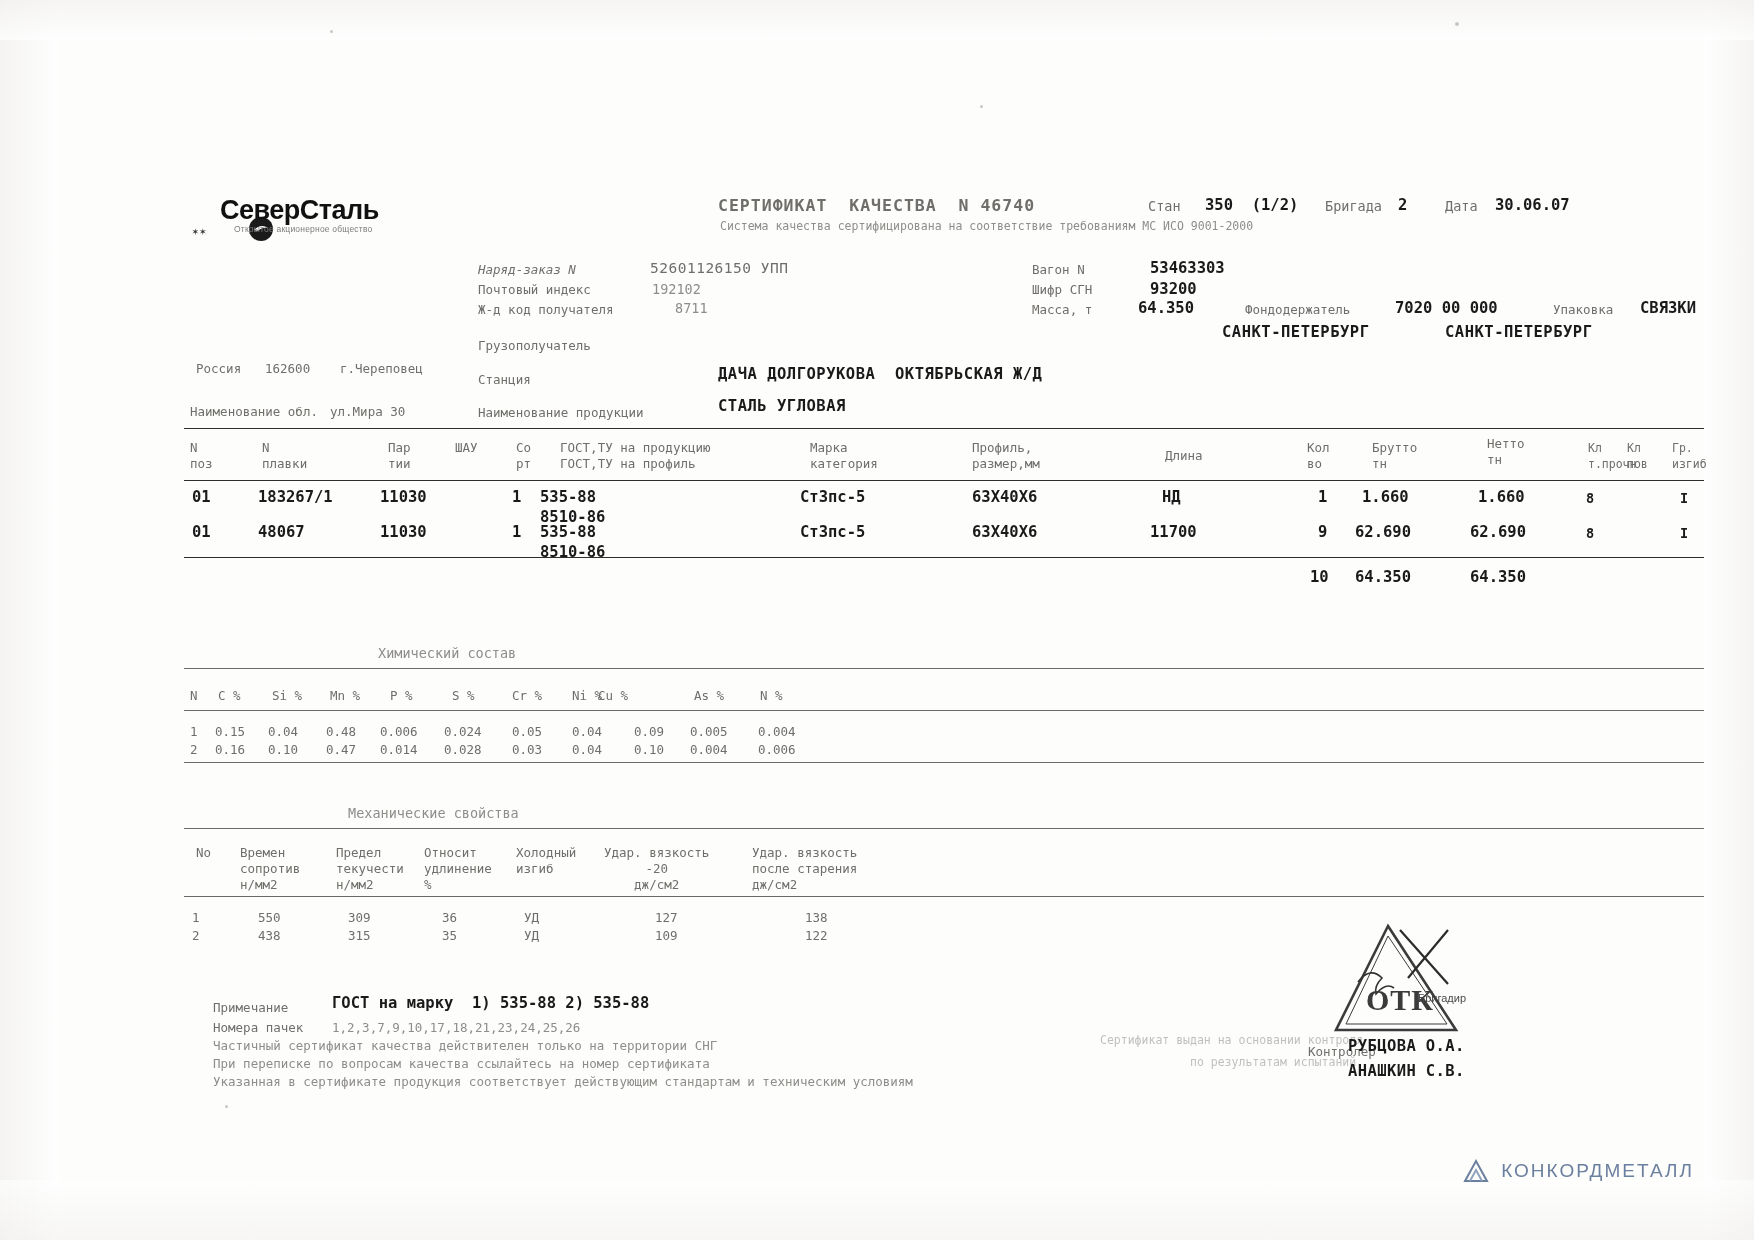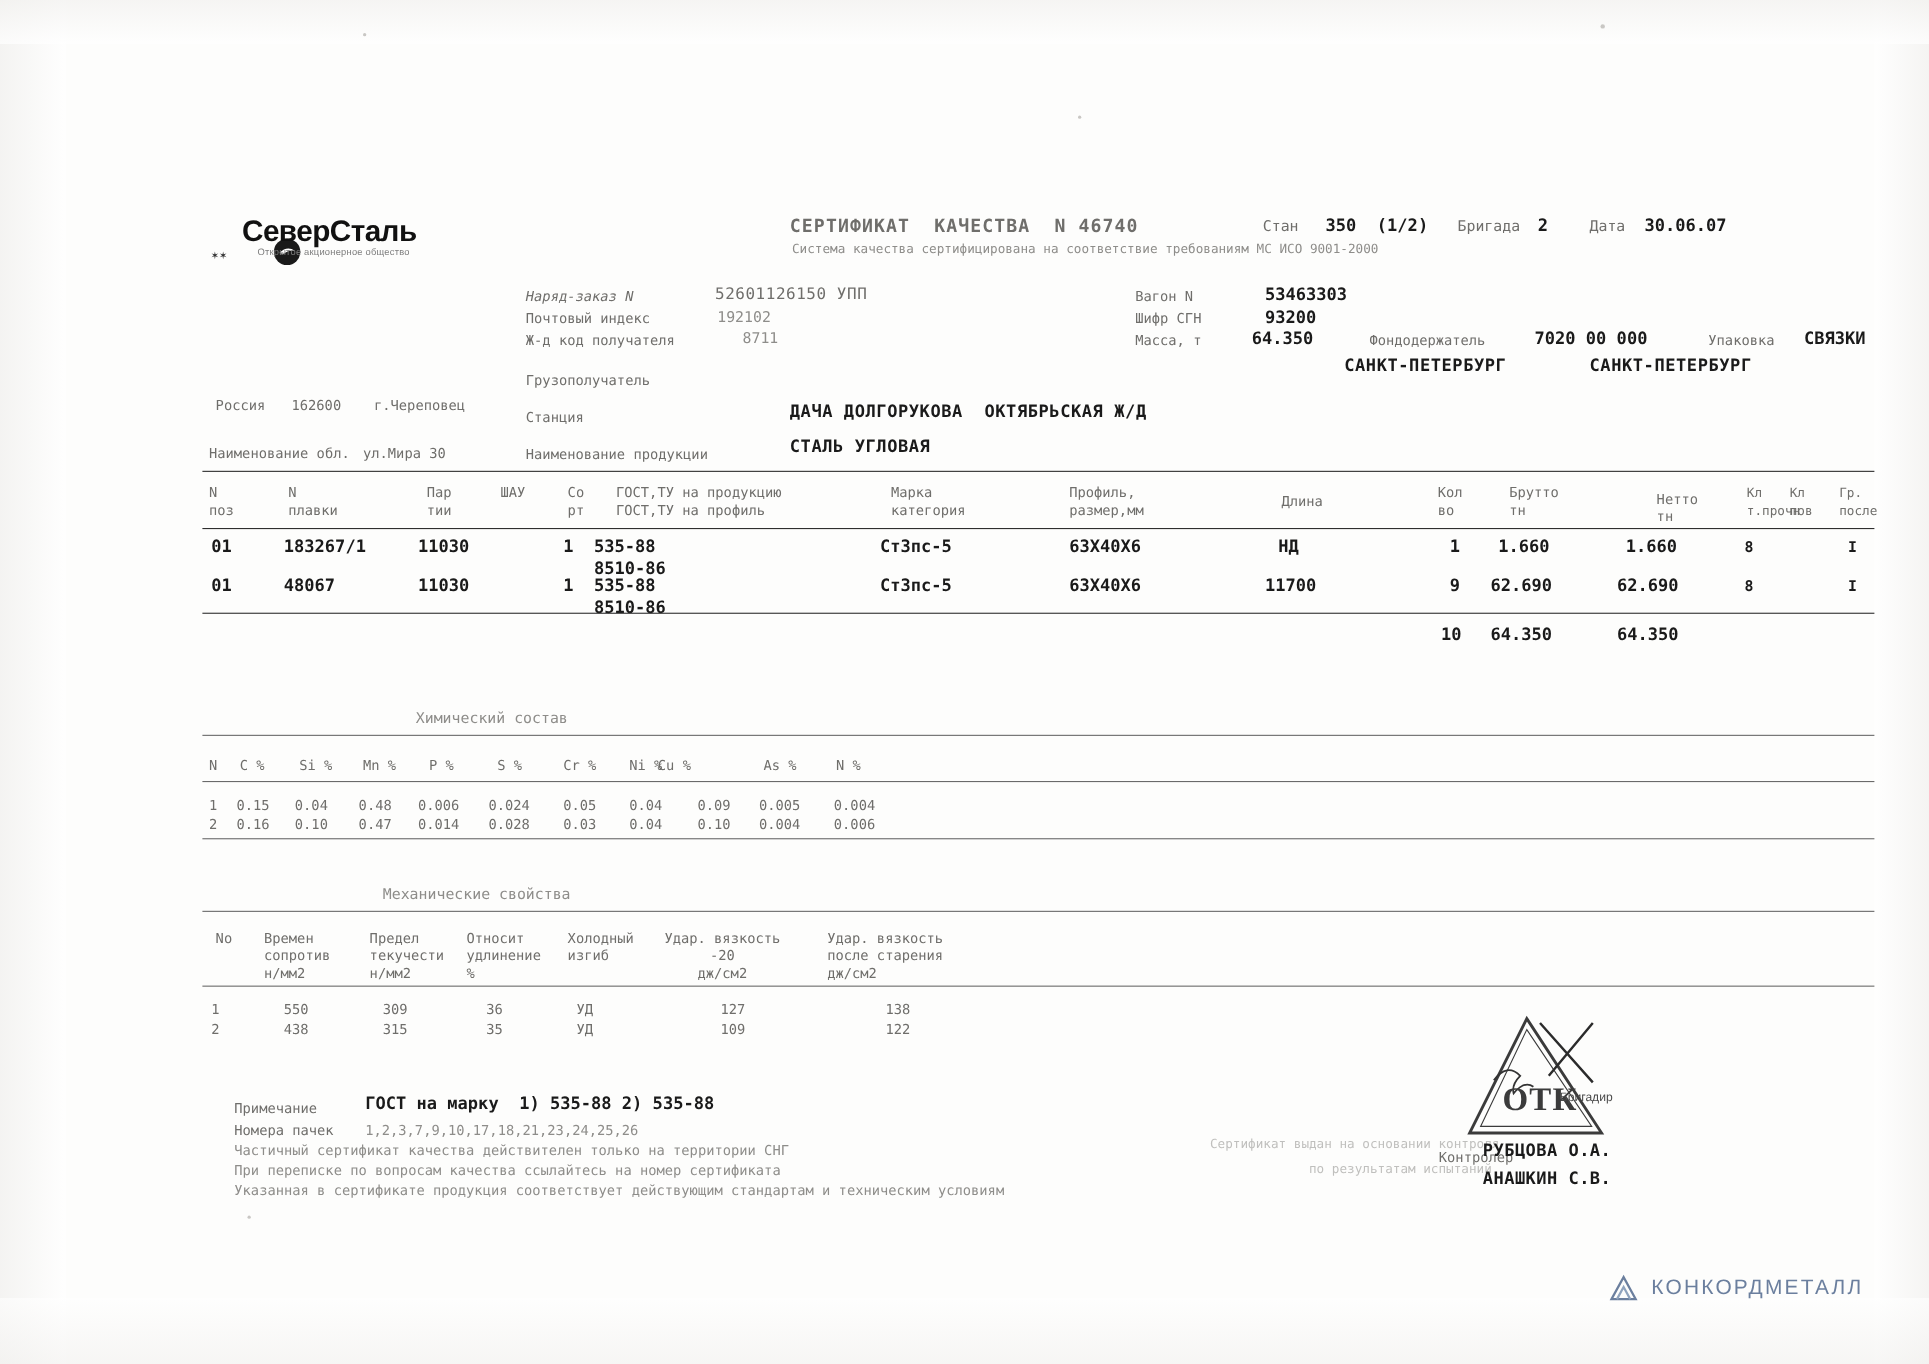--- a/index.html
+++ b/index.html
@@ -214,28 +214,28 @@
 ГОСТ,ТУ на профиль</div>
   <div class="abs t12 faint2" style="left:810px; top:440px; line-height:16px;">Марка
 категория</div>
   <div class="abs t12 faint2" style="left:972px; top:440px; line-height:16px;">Профиль,
 размер,мм</div>
   <div class="abs t12 faint2" style="left:1165px; top:448px;">Длина</div>
   <div class="abs t12 faint2" style="left:1307px; top:440px; line-height:16px;">Кол
 во</div>
   <div class="abs t12 faint2" style="left:1372px; top:440px; line-height:16px;">Брутто
 тн</div>
-  <div class="abs t12 faint2" style="left:1487px; top:446px; line-height:16px;margin-left:19px;">Нетто
+  <div class="abs t12 faint2" style="left:1487px; top:436px; line-height:16px;">Нетто
 тн</div>
   <div class="abs t11 faint2" style="left:1588px; top:440px; line-height:16px;">Кл
 т.прочн</div>
   <div class="abs t11 faint2" style="left:1627px; top:440px; line-height:16px;">Кл
 пов</div>
   <div class="abs t11 faint2" style="left:1672px; top:440px; line-height:16px;">Гр.
-после</div>
+изгиб</div>
 
   <div class="rule" style="left:184px; top:480px; width:1520px;"></div>
 
   <div>
     <div class="abs t15 bold" style="left:192px; top:488px;">01</div>
     <div class="abs t15 bold" style="left:258px; top:488px;">183267/1</div>
     <div class="abs t15 bold" style="left:380px; top:488px;">11030</div>
     <div class="abs t15 bold" style="left:512px; top:488px;">1</div>
     <div class="abs t15 bold" style="left:540px; top:488px;">535-88</div>
     <div class="abs t15 bold" style="left:540px; top:508px;">8510-86</div>

